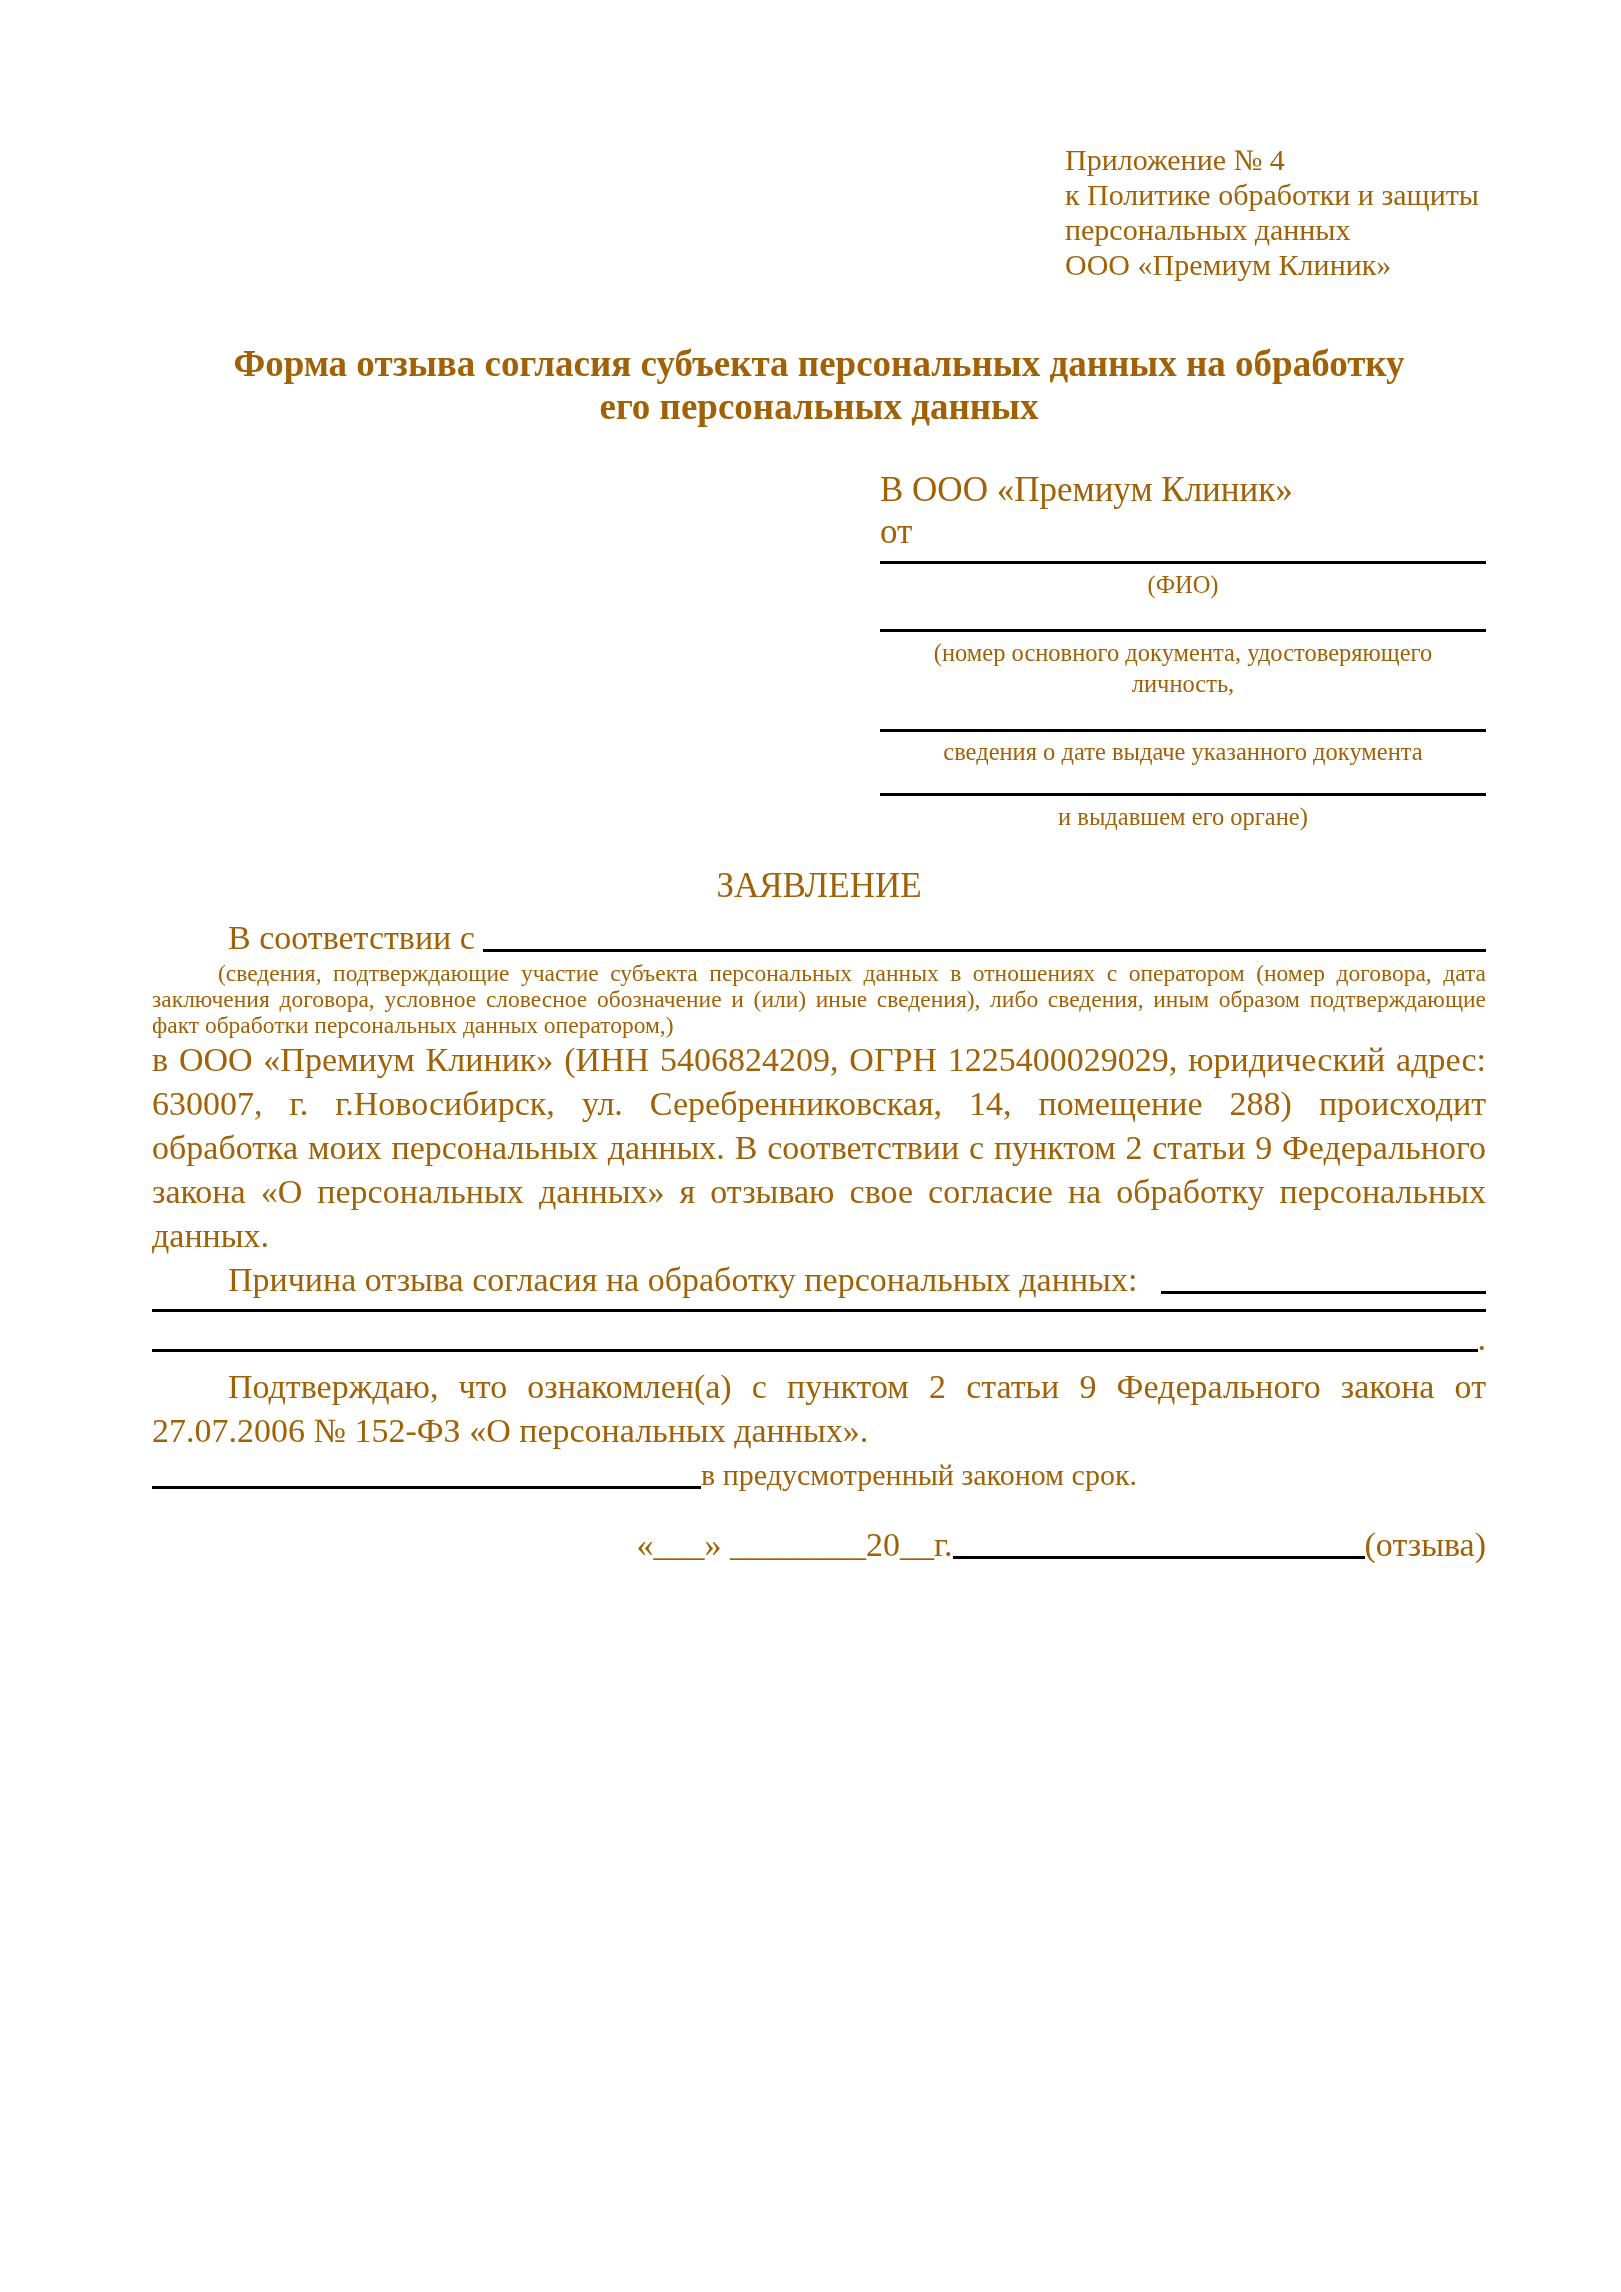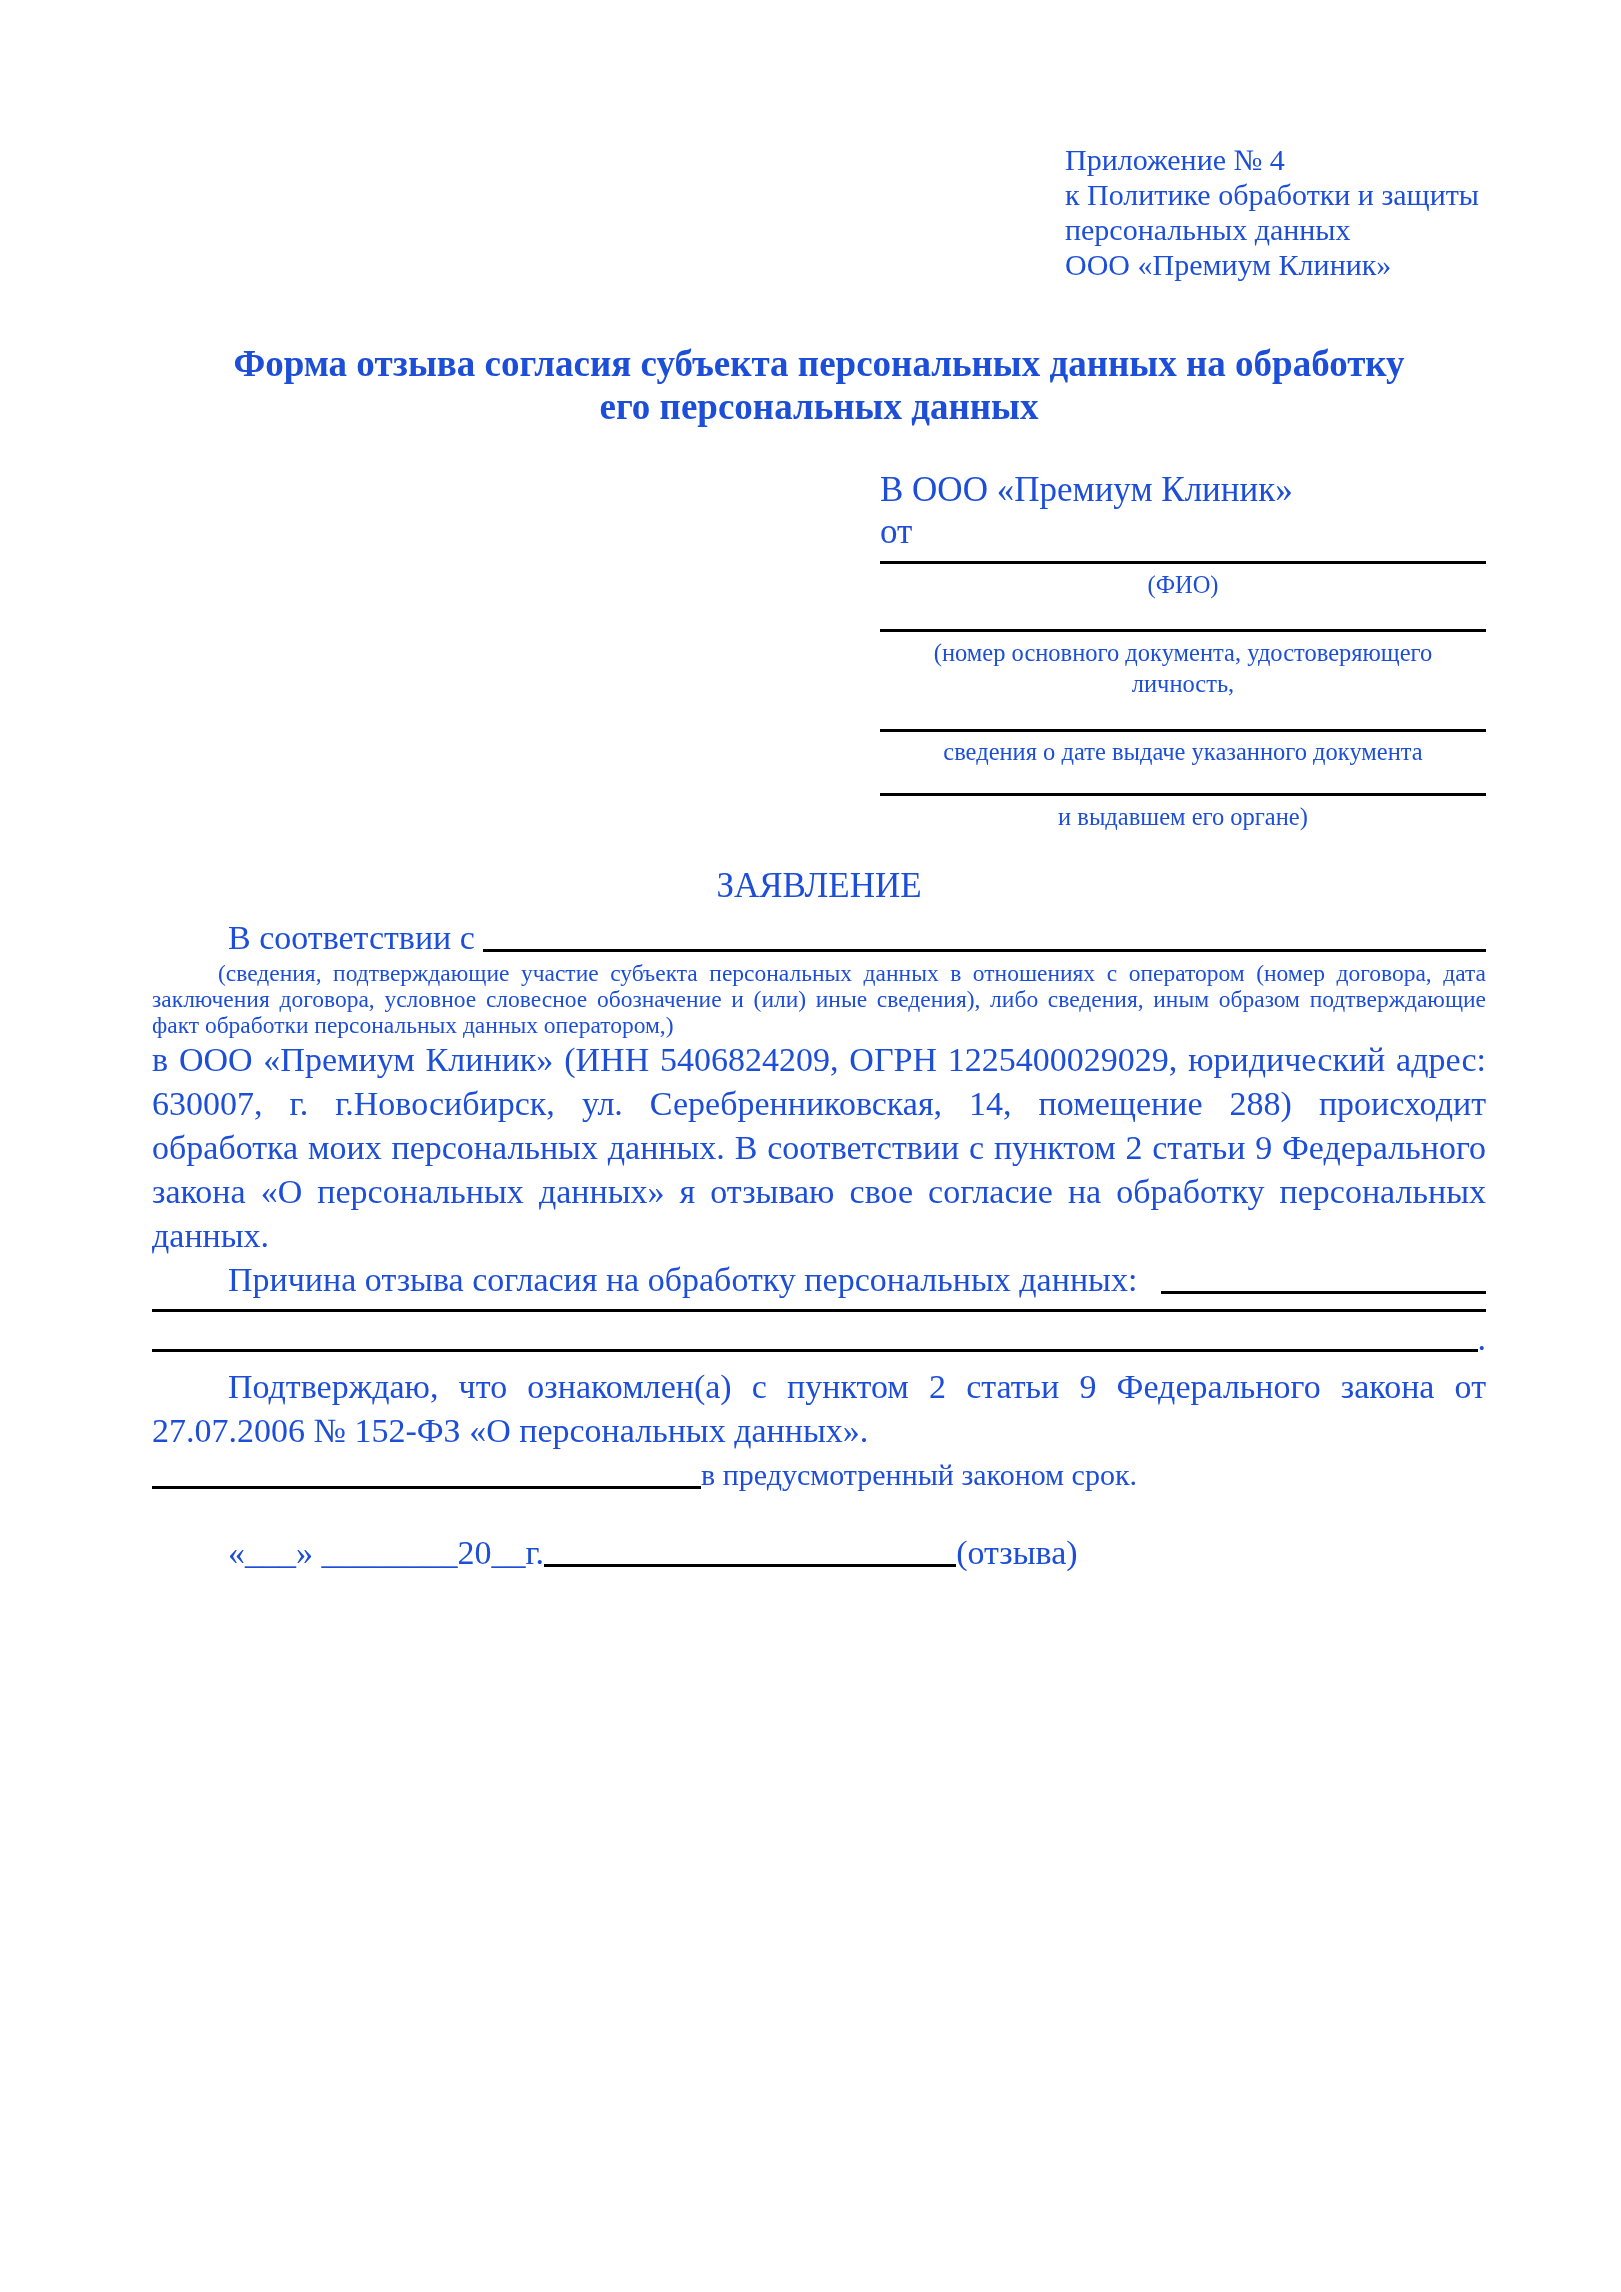--- a/index.html
+++ b/index.html
@@ -2,21 +2,21 @@
 <html><head>
 <meta charset="utf-8">
 <style>
   html, body { margin: 0; padding: 0; background: #ffffff; }
   .page {
     position: relative;
     width: 1621px;
     height: 1900px;
     box-sizing: border-box;
     background: #ffffff;
-    color: #1d4ed8;
+    color: #a16207;
     font-family: "Liberation Serif", "DejaVu Serif", serif;
     padding: 142px 135px 0 152px;
     overflow: hidden;
   }
   
   .appendix {
     width: 421px;
     margin-left: auto;
     font-size: 30px;
     line-height: 35px;
@@ -94,23 +94,23 @@
   .period-row .fill { margin-left: 0; }
   .confirm { margin-top: 5.9px; }
   .reply-row { font-size: 30px; line-height: 44px; }
   .reply-fill {
     flex: none;
     width: 549px;
     margin-left: 0;
   }
   
   .footer-row {
-    margin-top: 34px;
+    margin-top: 26px;
     display: flex;
-    justify-content: flex-start;
+    justify-content: flex-end;
     align-items: flex-end;
     padding-left: 76px;
     font-size: 34px;
     line-height: 44px;
   }
   .sign-group { display: flex; align-items: flex-end; }
   .sign-line {
     width: 412px;
     height: 0;
     border-bottom: 3.9px solid #000;

